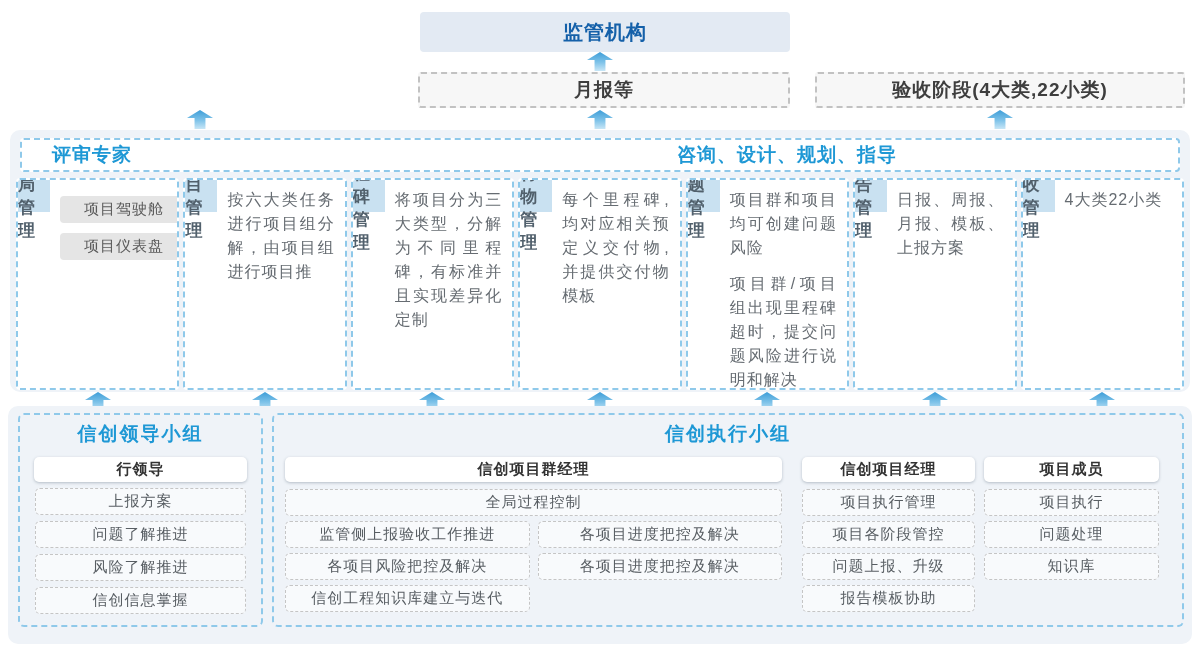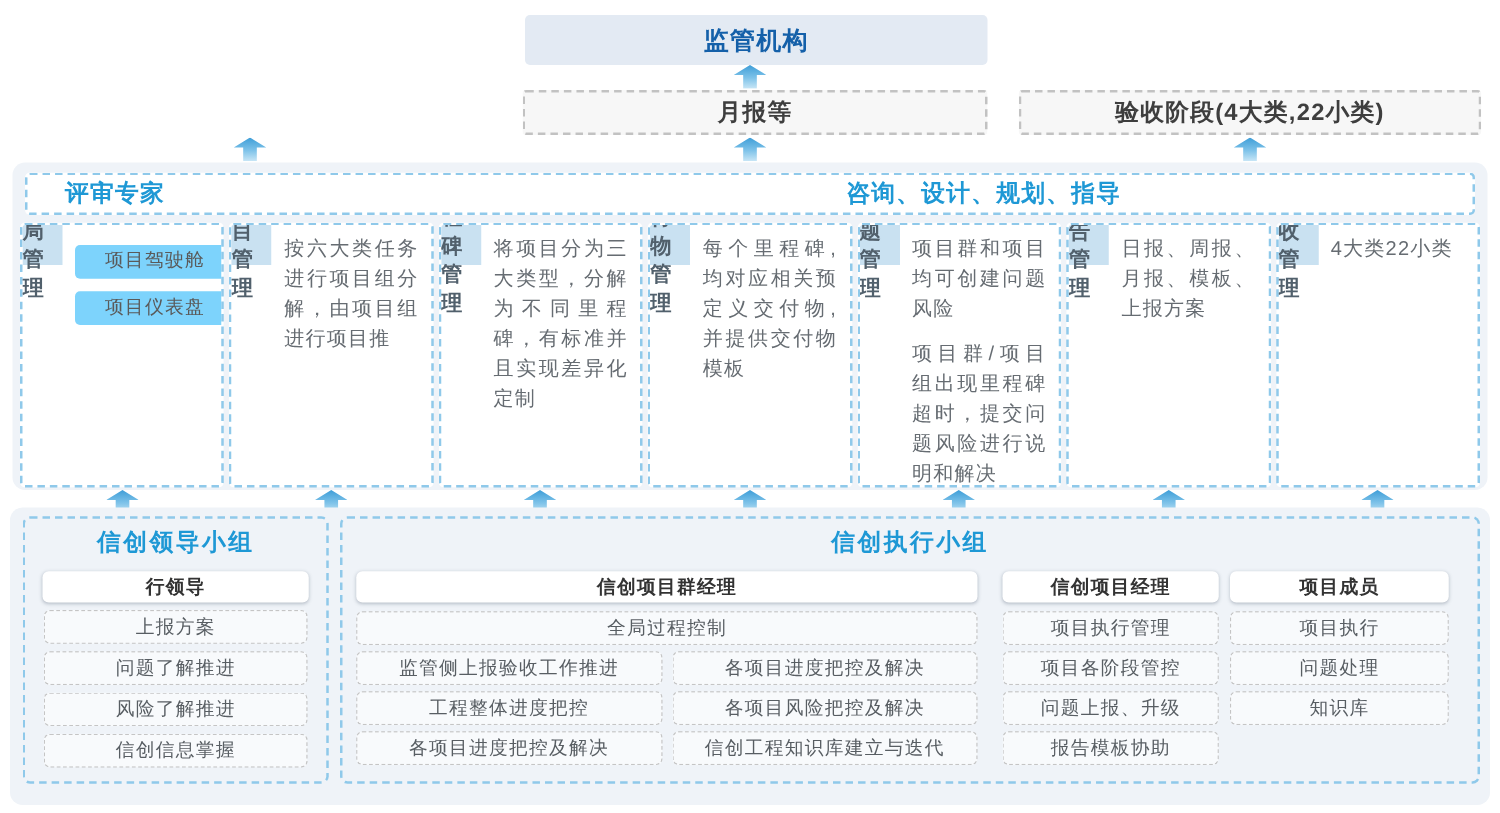--- a/index.html
+++ b/index.html
@@ -54,21 +54,21 @@
     display:flex;align-items:center;justify-content:center;
     font-size:17px;font-weight:bold;color:#51606c;letter-spacing:1px;
   }
   .col-b{
     flex:1;padding:8px 10px;font-size:16px;color:#666c72;
     line-height:1.5;text-align:justify;letter-spacing:1px;
   }
   .col-b p{margin:0;}
   .col-b p + p{margin-top:12px;}
   .chip{
-    width:128px;height:27px;margin:8px auto 0;background:#7dd3fc;border-radius:4px;
+    width:128px;height:27px;margin:8px auto 0;background:#e5e5e5;border-radius:4px;
     display:flex;align-items:center;justify-content:center;
     font-size:15px;color:#5a5a5a;letter-spacing:1px;text-align:center;
   }
   .chip + .chip{margin-top:10px;}
   
   .bottom-panel{
     position:absolute;left:8px;top:406px;width:1184px;height:238px;
     background:#eff3f8;border-radius:10px;box-sizing:border-box;
   }
   .group{
@@ -209,21 +209,20 @@
     <div class="group exec">
       <div class="g-title">信创执行小组</div>
       <div class="exec-grid">
 
         <div class="sub pm-group">
           <div class="pill">信创项目群经理</div>
           <div class="ditem">全局过程控制</div>
           <div class="two-col">
             <div class="ditem">监管侧上报验收工作推进</div>
             <div class="ditem">各项目进度把控及解决</div>
-            <div class="ditem">工程整体进度把控</div>
             <div class="ditem">各项目风险把控及解决</div>
             <div class="ditem">各项目进度把控及解决</div>
             <div class="ditem">信创工程知识库建立与迭代</div>
           </div>
         </div>
 
         <div class="sub proj-mgr">
           <div class="pill">信创项目经理</div>
           <div class="ditem">项目执行管理</div>
           <div class="ditem">项目各阶段管控</div>

